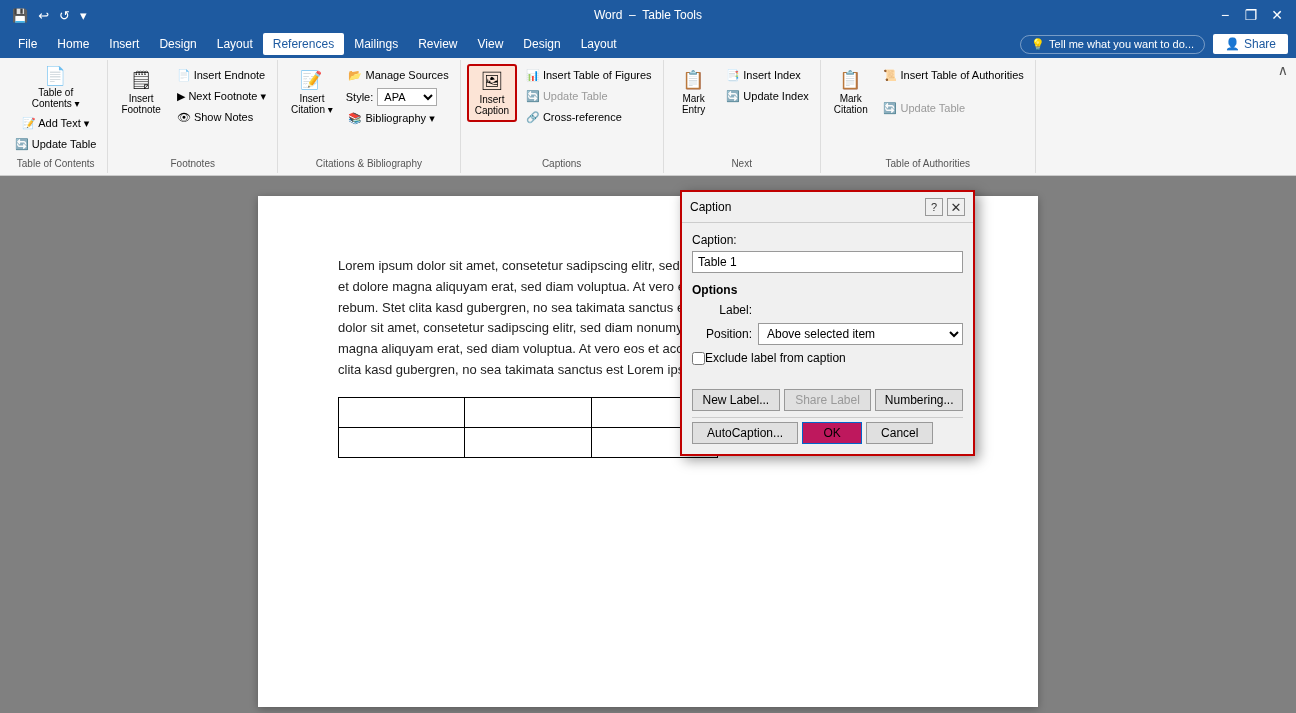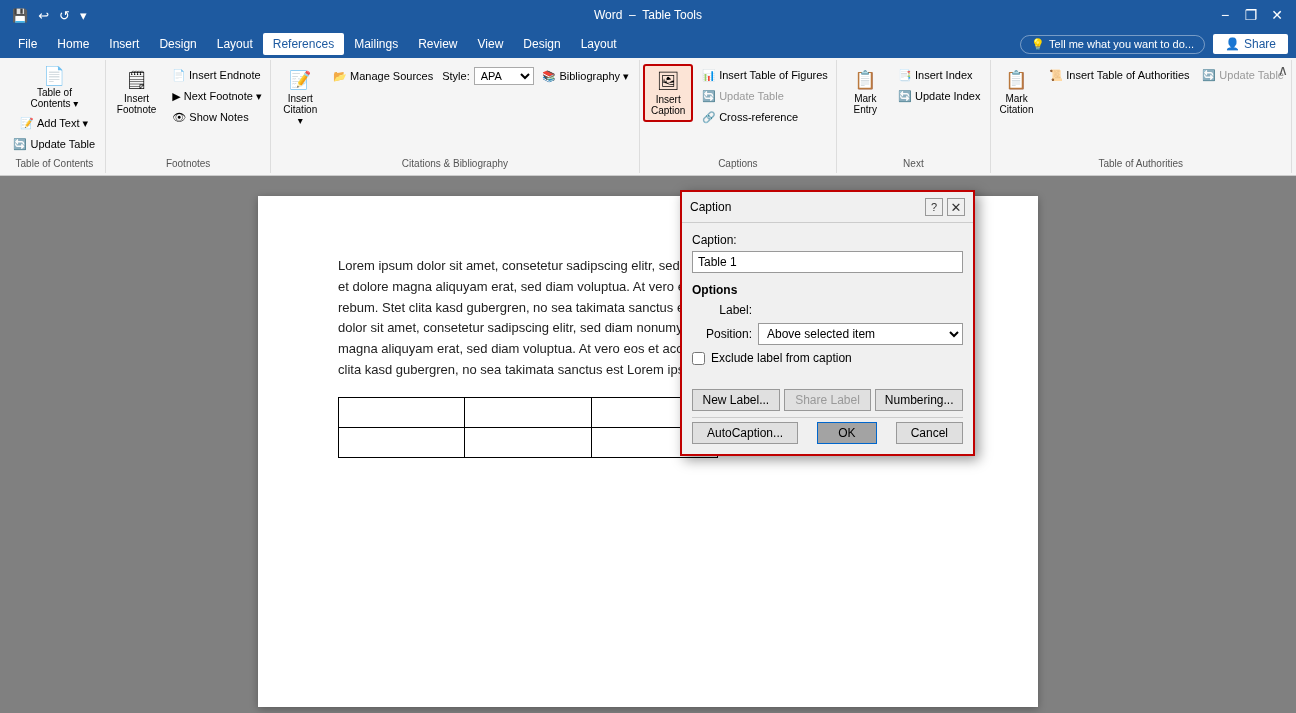--- a/index.html
+++ b/index.html
@@ -223,47 +223,47 @@
     .dialog-row { display: flex; align-items: center; margin-bottom: 6px; gap: 6px; }
     .dialog-row-label { font-size: 12px; width: 60px; text-align: right; }
     .dialog-select {
       flex: 1;
       border: 1px solid #999;
       padding: 2px 4px;
       font-size: 12px;
       background: white;
       cursor: pointer;
     }
-    .dialog-checkbox-row { display: flex; align-items: center; gap: 6px; margin-bottom: 10px; }
+    .dialog-checkbox-row { display: flex; align-items: center; margin-bottom: 10px; }
     .dialog-checkbox { width: 13px; height: 13px; cursor: pointer; }
     .dialog-checkbox-label { font-size: 12px; }
     .dialog-btn-row { display: flex; gap: 4px; margin-bottom: 6px; }
     .dialog-btn {
       flex: 1;
       padding: 3px 6px;
       font-size: 12px;
       background: #e0e0e0;
       border: 1px solid #999;
       cursor: pointer;
       text-align: center;
       margin-top: 14px;
     }
     .dialog-btn.disabled { color: #999; cursor: default; }
-    .dialog-footer { display: flex; gap: 4px; padding-top: 4px; border-top: 1px solid #ccc; justify-content: space-between; }
+    .dialog-footer { display: flex; gap: 4px; padding-top: 4px; border-top: 1px solid #ccc; justify-content: flex-start; }
     .dialog-footer-btn {
       padding: 3px 14px;
       font-size: 12px;
       background: #e0e0e0;
       border: 1px solid #999;
       cursor: pointer;
       min-width: 60px;
       text-align: center;
     }
     .dialog-footer-btn.primary {
-      background: #a3a3a3;
+      background: #be185d;
       border-color: #0066cc;
       color: #000;
     }
 
     
     .ribbon-collapse {
       position: absolute;
       right: 4px;
       top: 2px;
       background: transparent;
@@ -357,21 +357,21 @@
     <div class="ribbon-group-label">Footnotes</div>
   </div>
 
   <div class="ribbon-group group-citations">
     <div class="ribbon-items">
       <div style="display:flex; gap:4px; align-items:flex-start;">
         <button class="ribbon-btn-large" style="font-size:10px;">
           <div style="font-size:18px;">📝</div>
           <div style="font-size:10px;">Insert<br>Citation ▾</div>
         </button>
-        <div style="display:flex; gap:2px; padding-top:2px;">
+        <div style="display:flex; flex-direction:column; gap:2px; padding-top:2px;">
           <button class="ribbon-btn-small">📂 Manage Sources</button>
           <div style="display:flex; align-items:center; gap:4px; padding:1px 2px;">
             <span style="font-size:11px;">Style:</span>
             <select class="style-select">
               <option>APA</option>
               <option>MLA</option>
               <option>Chicago</option>
             </select>
           </div>
           <button class="ribbon-btn-small">📚 Bibliography ▾</button>
@@ -414,21 +414,21 @@
     <div class="ribbon-group-label">Next</div>
   </div>
 
   <div class="ribbon-group group-authorities">
     <div class="ribbon-items">
       <div style="display:flex; gap:4px; align-items:flex-start;">
         <button class="ribbon-btn-large" style="font-size:10px;">
           <div style="font-size:18px;">📋</div>
           <div style="font-size:10px;">Mark<br>Citation</div>
         </button>
-        <div style="display:flex; flex-direction:row; gap:3px; padding-top:2px;">
+        <div style="display:flex; flex-direction:column; gap:14px; padding-top:2px;">
           <button class="ribbon-btn-small">📜 Insert Table of Authorities</button>
           <button class="ribbon-btn-small" style="color:#999;">🔄 Update Table</button>
         </div>
       </div>
     </div>
     <div class="ribbon-group-label">Table of Authorities</div>
   </div>
 
   <button class="ribbon-collapse">∧</button>
 </div>

